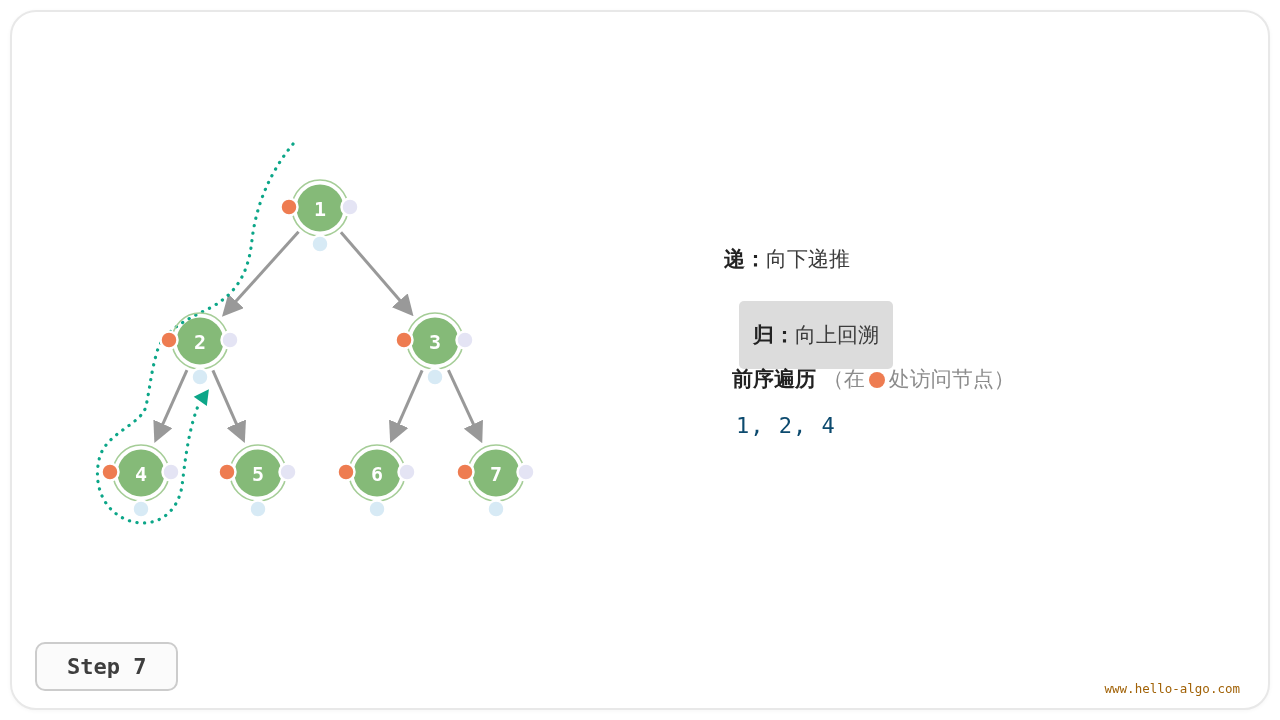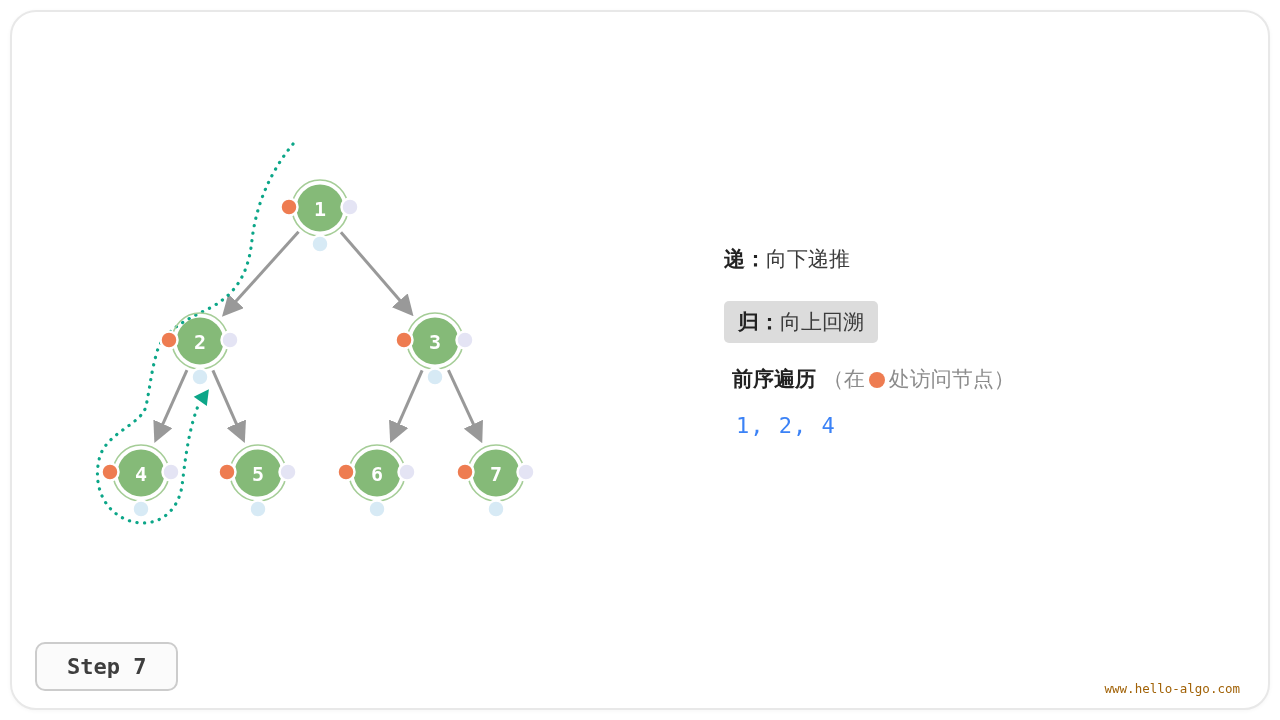--- a/index.html
+++ b/index.html
@@ -3,27 +3,27 @@
 <meta charset="utf-8">
 <style>
   html,body{margin:0;padding:0;width:1280px;height:720px;background:#ffffff;overflow:hidden;
     font-family:"DejaVu Sans","Liberation Sans",sans-serif;}
   .card{position:absolute;left:10px;top:10px;right:10px;bottom:10px;background:#ffffff;
     border:2px solid #e8e8e8;border-radius:26px;box-shadow:0 1px 4px rgba(0,0,0,0.04);}
   .tree-svg{position:absolute;left:0;top:0;}
   .legend-line{position:absolute;font-size:21px;color:#3c3c3c;white-space:nowrap;}
   .bold{font-weight:bold;color:#222222;}
   .line-recurse{left:712px;top:233px;}
-  .highlight-box{left:712px;top:289px;padding:7px 14px;border-radius:5px;background:#dcdcdc;}
+  .highlight-box{left:727px;top:289px;padding:20px 14px;border-radius:5px;background:#dcdcdc;}
   .line-traversal{left:712px;top:353px;margin-left:8px;}
   .gray-note{color:#8c8c8c;}
   .visit-dot-inline{display:inline-block;width:16px;height:16px;border-radius:50%;
     background:#ee7c51;vertical-align:-2px;margin:0 4px;}
   .sequence{left:724px;top:401px;font-family:"DejaVu Sans Mono","Liberation Mono",monospace;
-    font-size:22px;color:#3b82f6;letter-spacing:1px;}
+    font-size:22px;color:#0c4a6e;letter-spacing:1px;}
   .step-badge{position:absolute;left:23px;top:630px;padding:10px 30px;background:#fbfbfb;
     border:2px solid #cccccc;border-radius:10px;font-family:"DejaVu Sans Mono","Liberation Mono",monospace;
     font-size:22px;font-weight:bold;color:#3e3e3e;}
   .watermark{position:absolute;right:28px;bottom:12px;font-family:"DejaVu Sans Mono","Liberation Mono",monospace;
     font-size:12.5px;color:#a16207;}
 </style>
 </head>
 <body>
 
 <div class="card">

